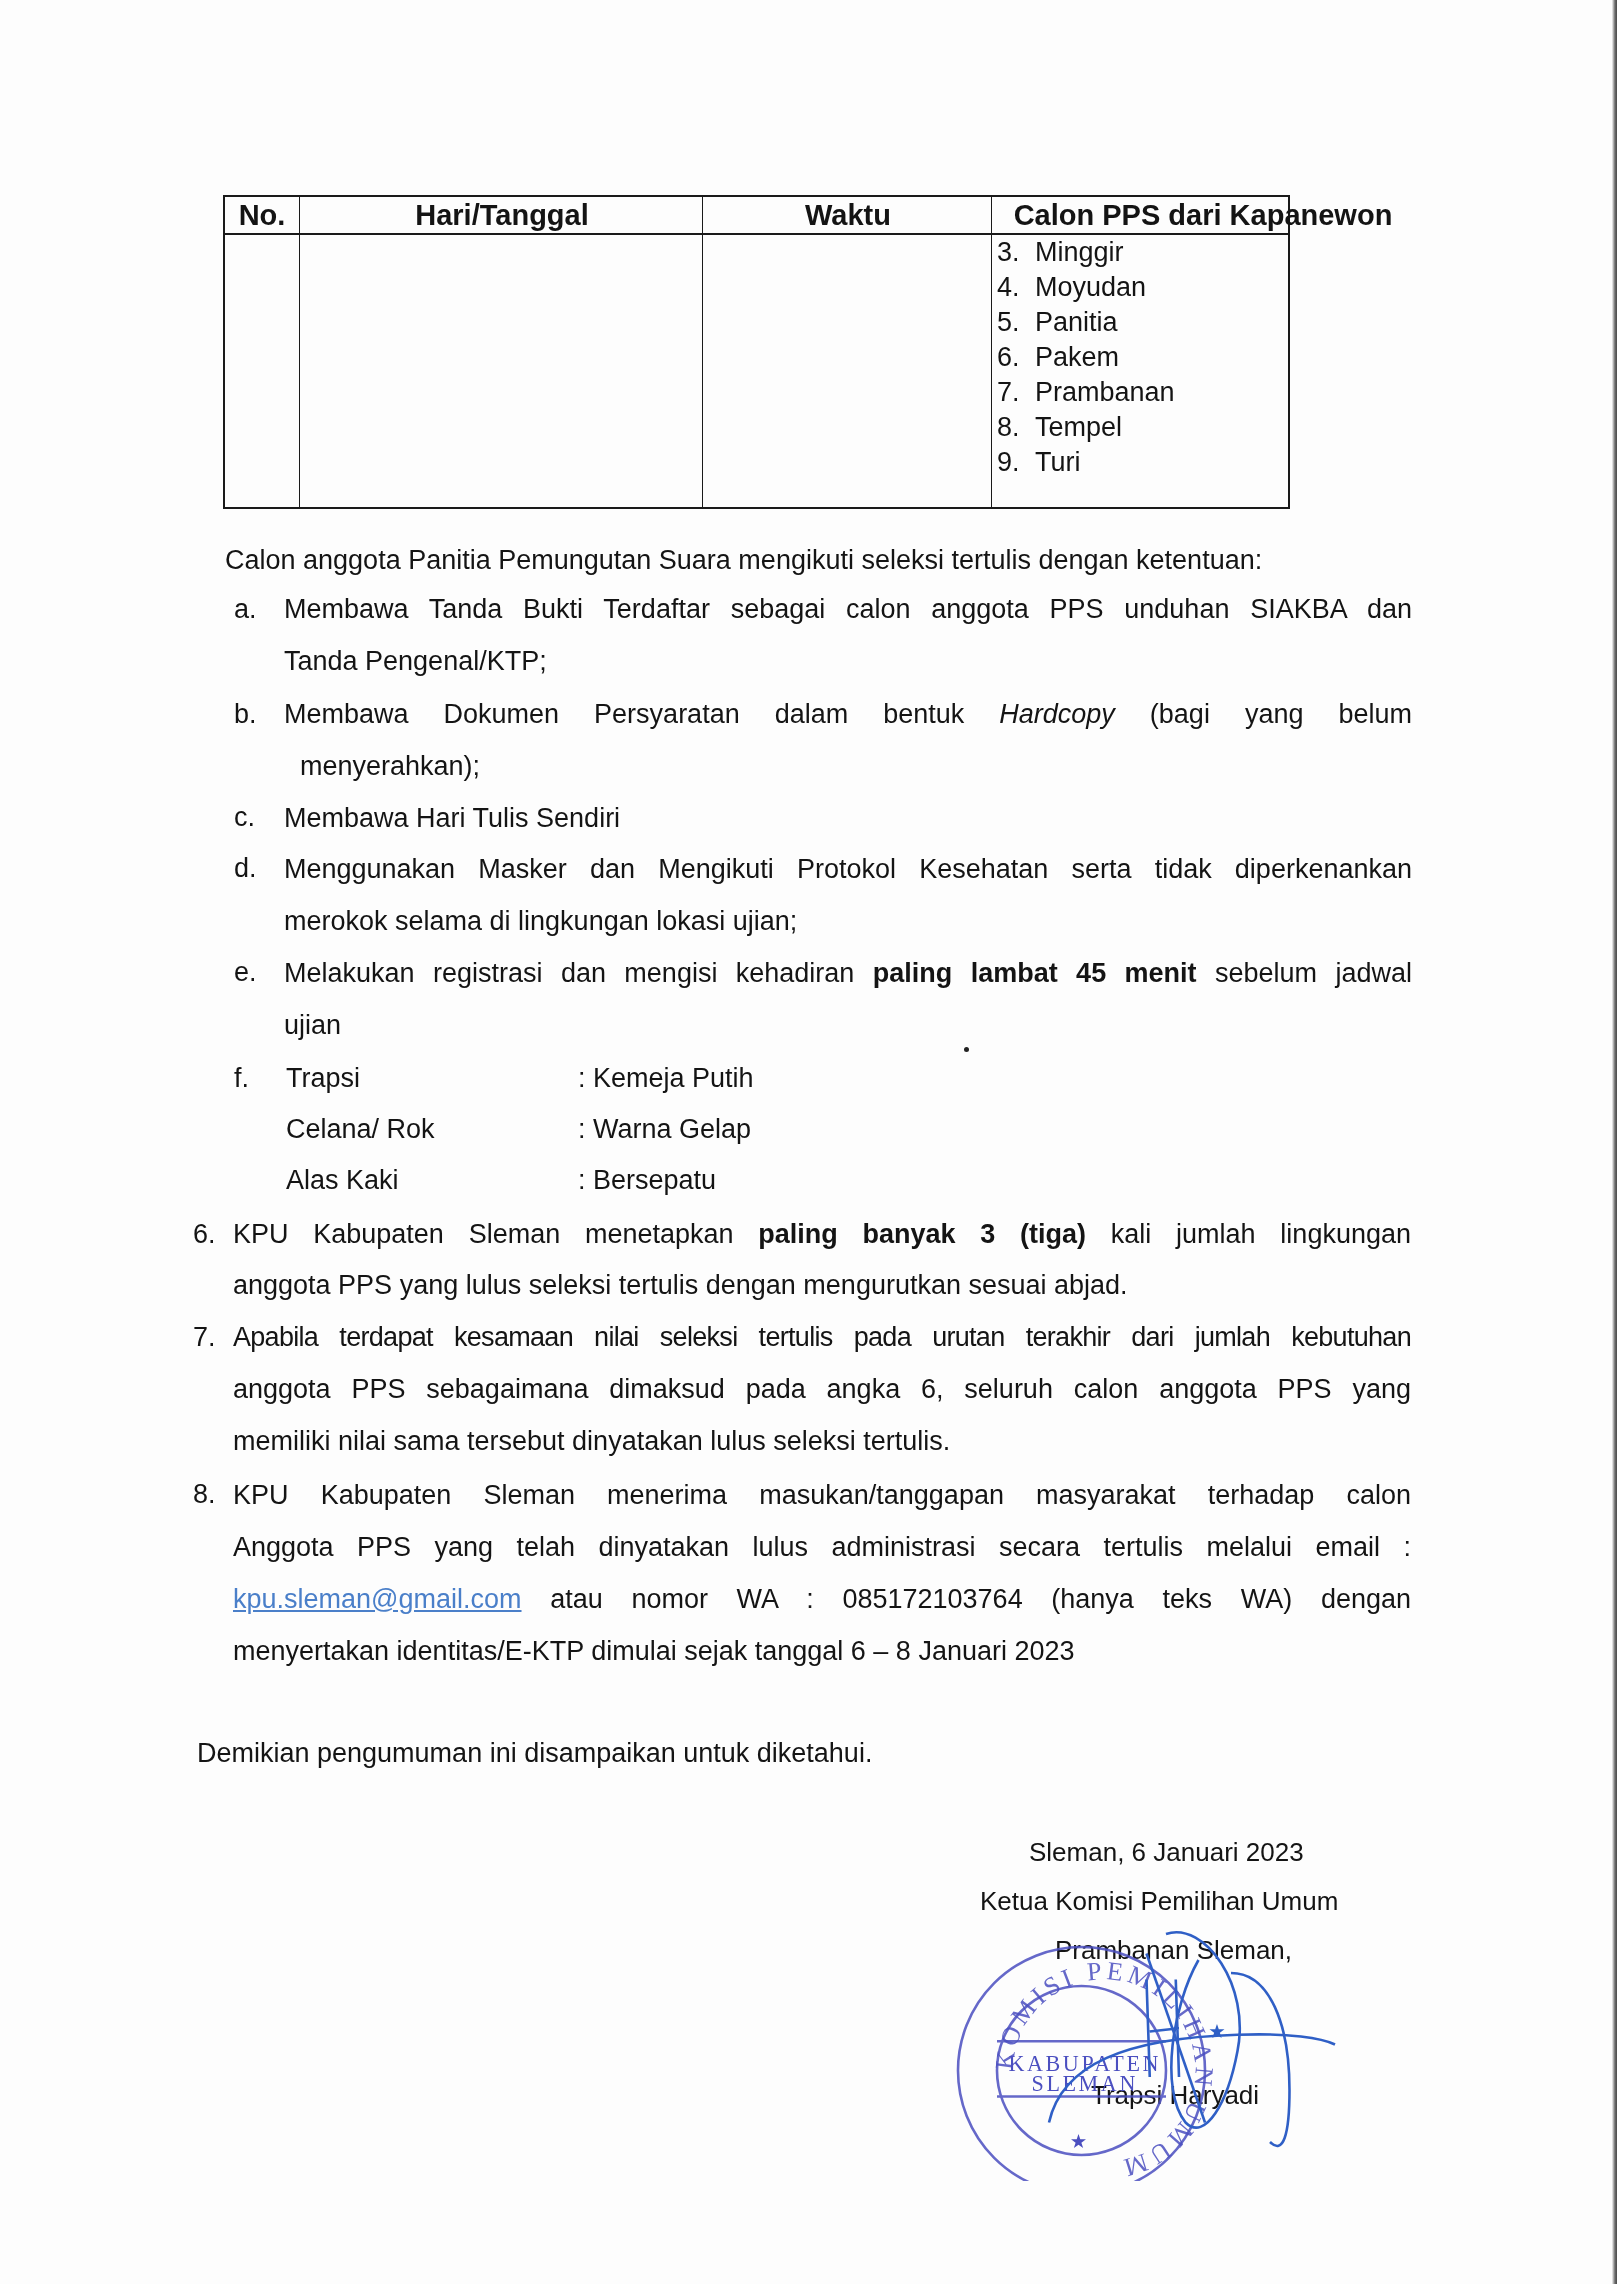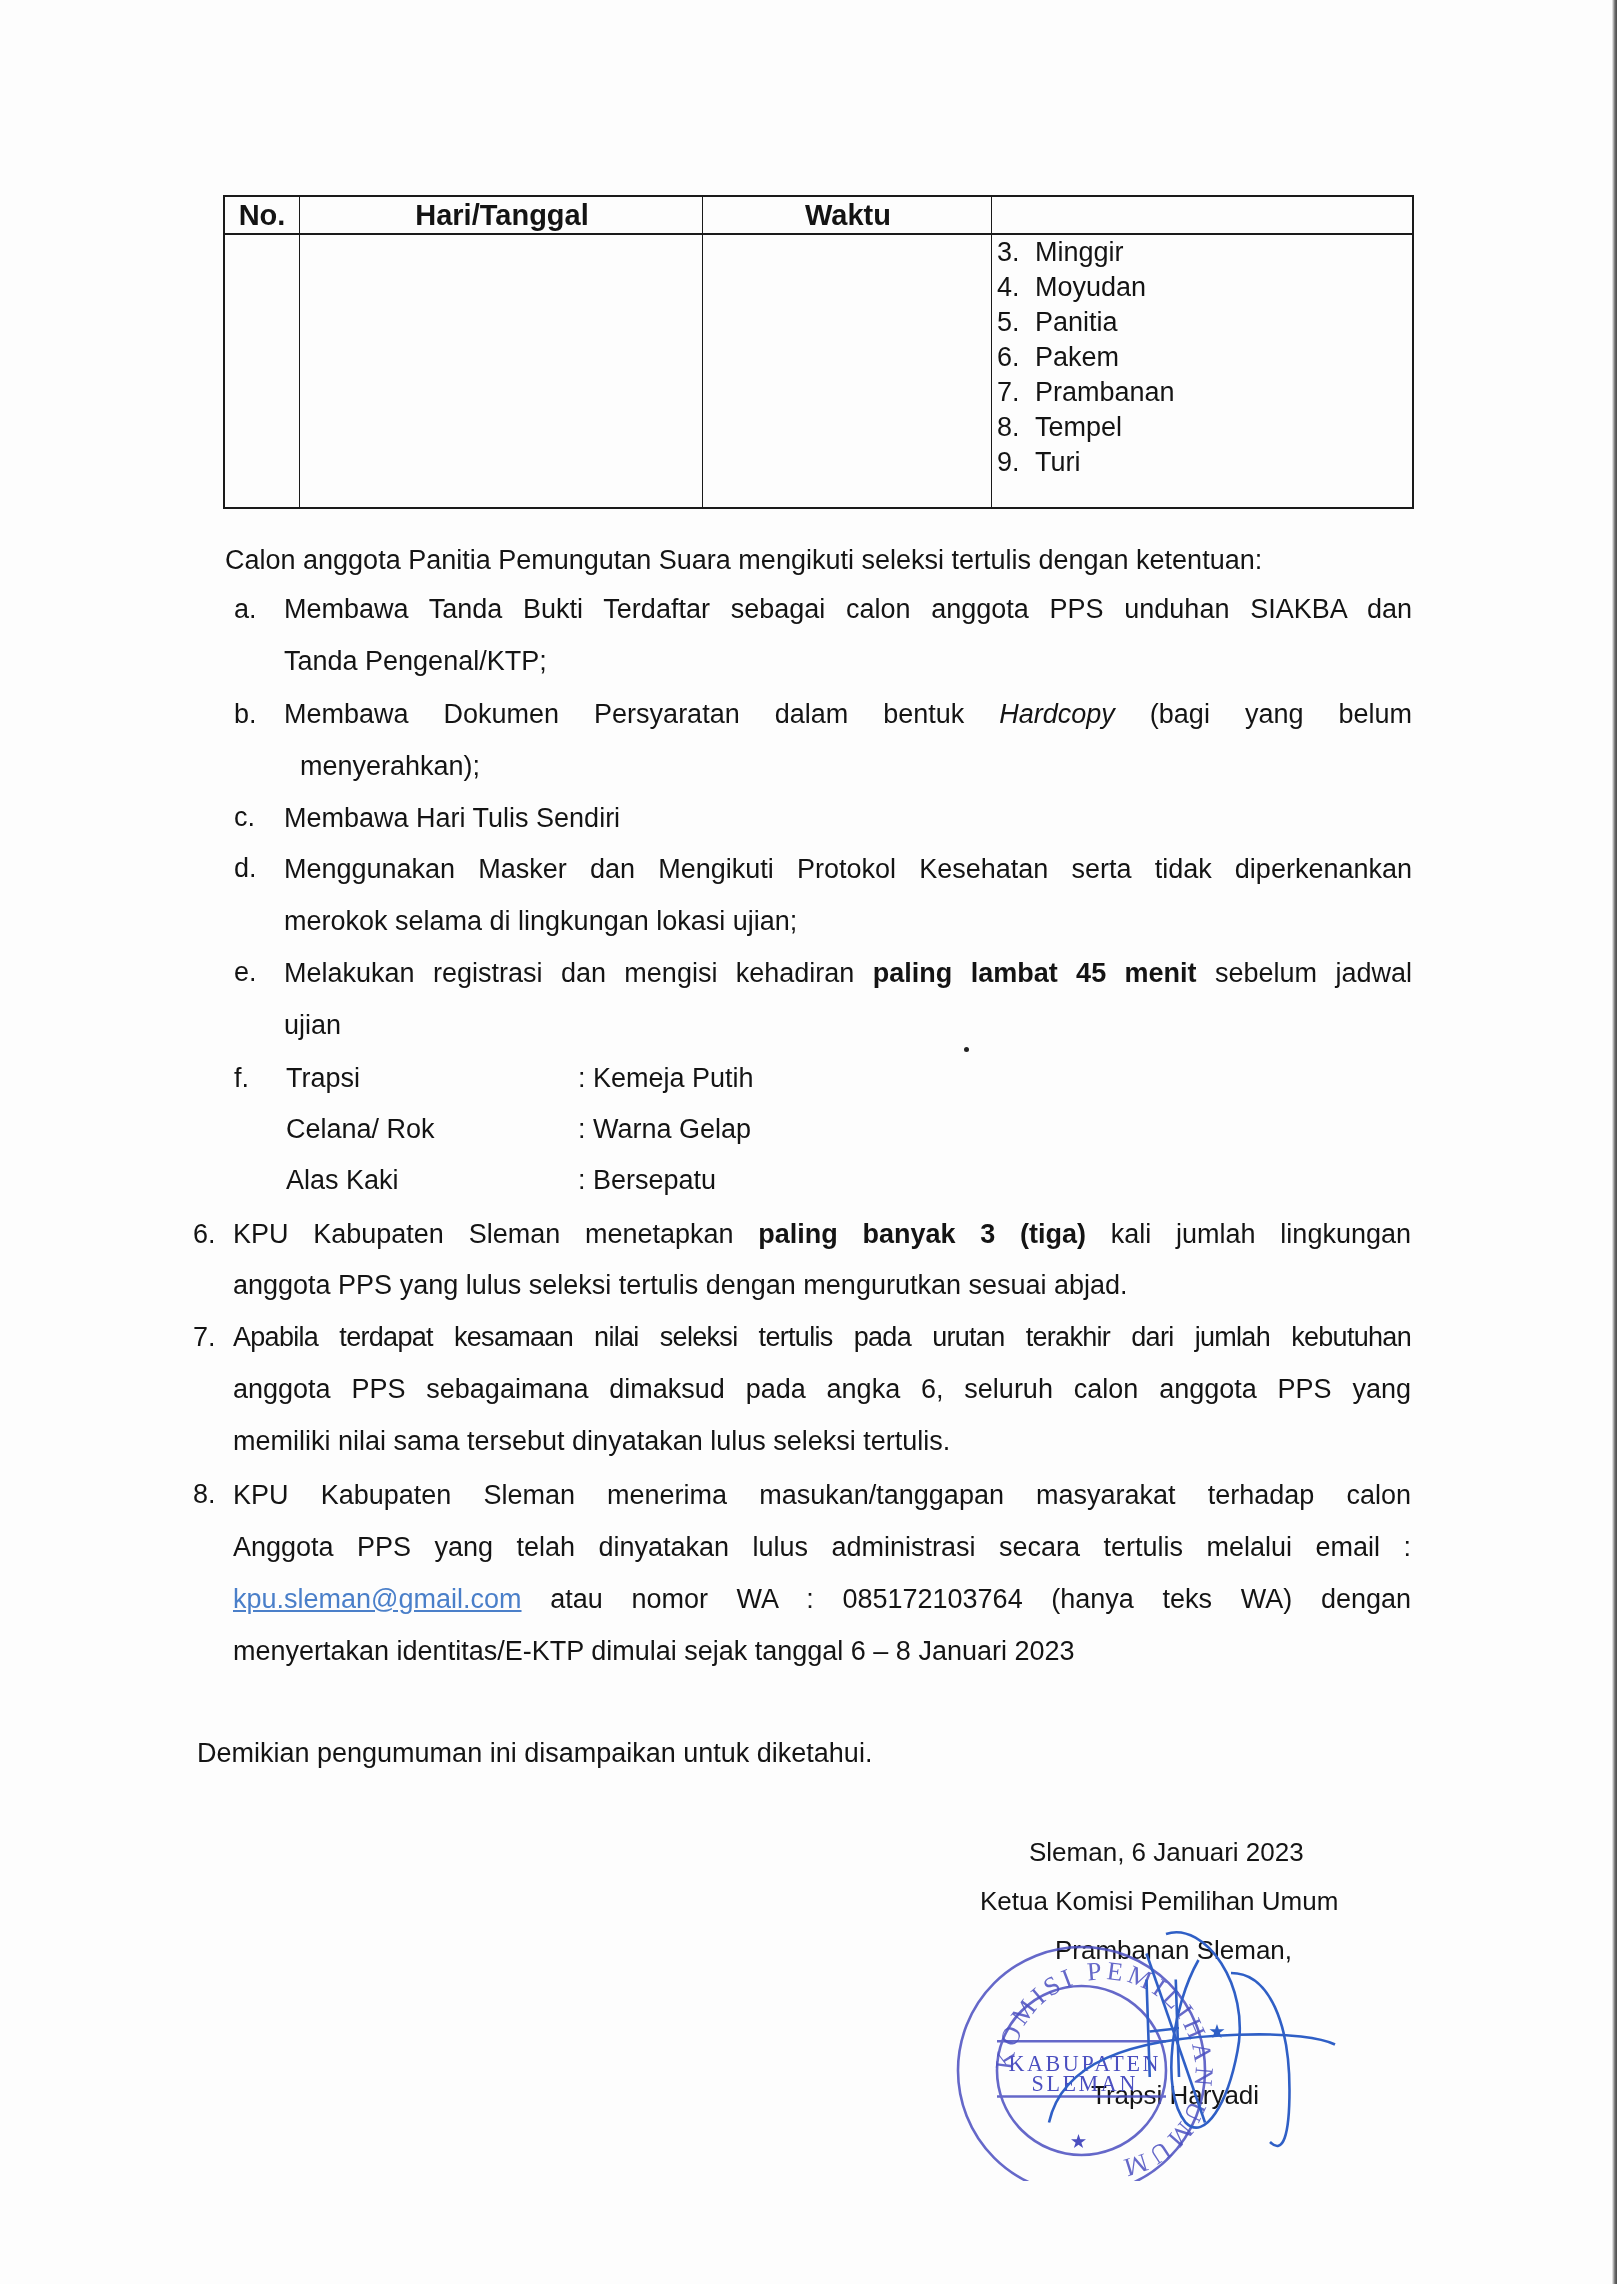--- a/index.html
+++ b/index.html
@@ -6,21 +6,21 @@
   body {
     width:1617px; height:2284px; position:relative; overflow:hidden;
     background:#fdfdfd; color:#141414;
     font-family:"Liberation Sans", sans-serif;
   }
   .scan-edge { position:absolute; right:0; top:0; width:5.2px; height:2284px;
     background:linear-gradient(to right,#f5f5f5,#6a6a6a 60%,#4a4a4a); }
   .speck { position:absolute; width:5.2px; height:5.2px; border-radius:50%; background:#222; }
 
   
-  .sched-table { position:absolute; left:223px; top:195px; width:1191px; height:314px;
+  .sched-table { position:absolute; left:223px; top:195px; width:1067px; height:314px;
     border:2px solid #1a1a1a; box-sizing:border-box; }
   .col-div { position:absolute; top:0; bottom:0; width:1.3px; background:#1a1a1a; }
   .hdr-line { position:absolute; left:0; right:0; top:36px; height:2px; background:#1a1a1a; }
   .th { position:absolute; top:0; height:36px; line-height:36px; text-align:center;
     font-weight:bold; font-size:29px; }
   .kap-list { position:absolute; left:772px; top:38px; margin:0; padding:0; list-style:none;
     font-size:27px; line-height:35px; }
   .kap-list li { display:flex; }
   .kap-list .num { width:38px; display:inline-block; }
 
@@ -37,20 +37,21 @@
 <div class="speck" style="left:964px;top:1047px;"></div>
 
 <div class="sched-table">
   <div class="col-div" style="left:74px"></div>
   <div class="col-div" style="left:477px"></div>
   <div class="col-div" style="left:766px"></div>
   <div class="hdr-line"></div>
   <div class="th" style="left:0;width:74px">No.</div>
   <div class="th" style="left:76px;width:402px">Hari/Tanggal</div>
   <div class="th" style="left:479px;width:288px">Waktu</div>
+  <div class="th" style="left:768px;width:420px">Calon PPS dari Kapanewon</div>
   <ul class="kap-list">
     <li>
         <span class="num">3.</span>
         <span>Minggir</span>
       </li>
     <li>
         <span class="num">4.</span>
         <span>Moyudan</span>
       </li>
     <li>

